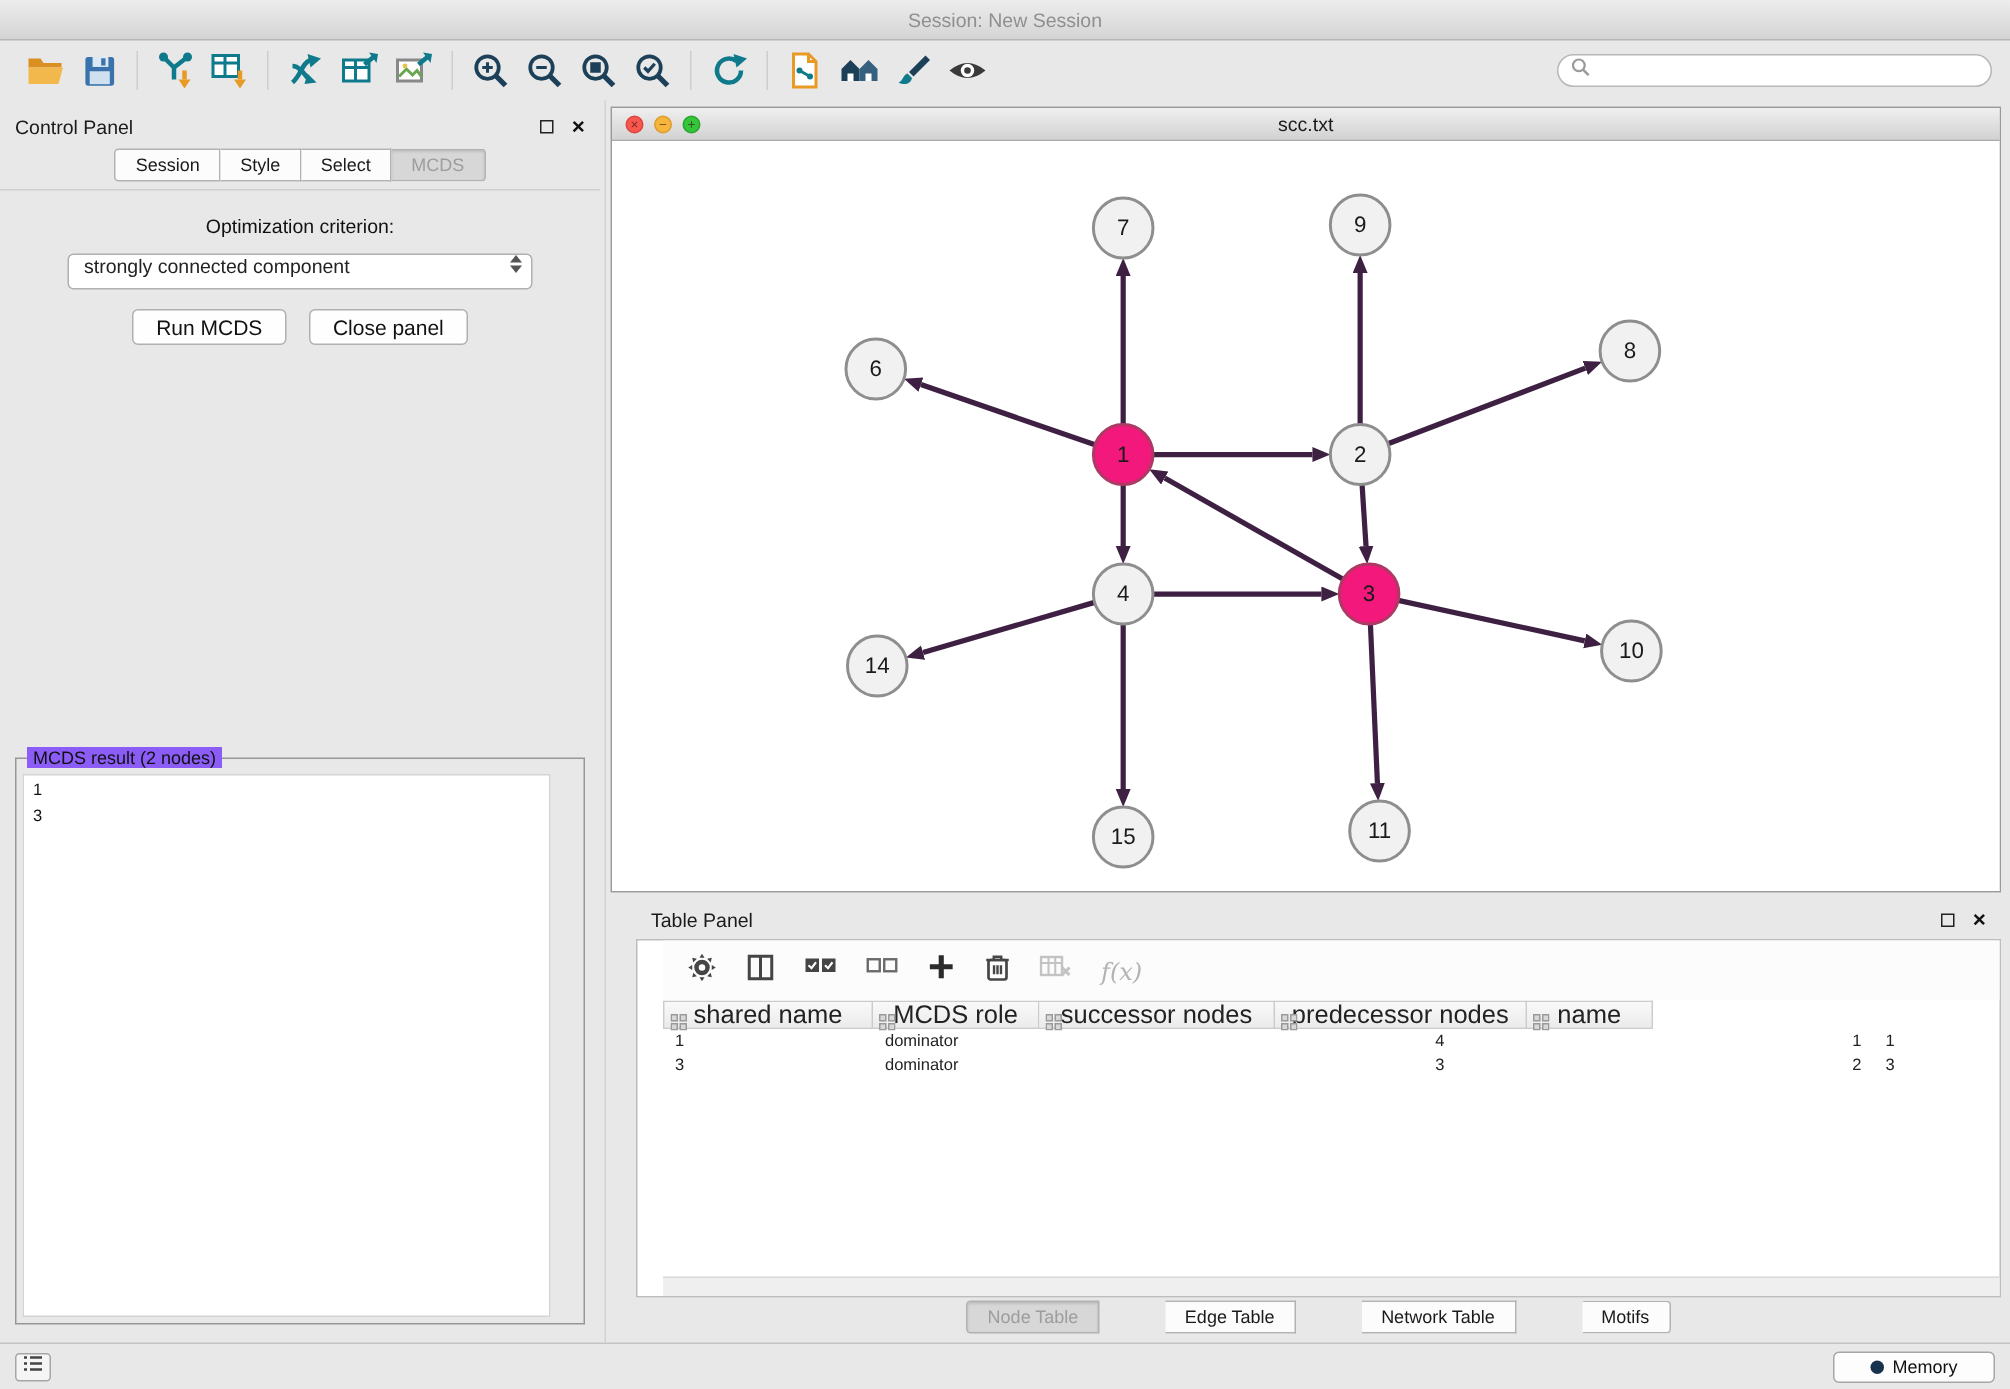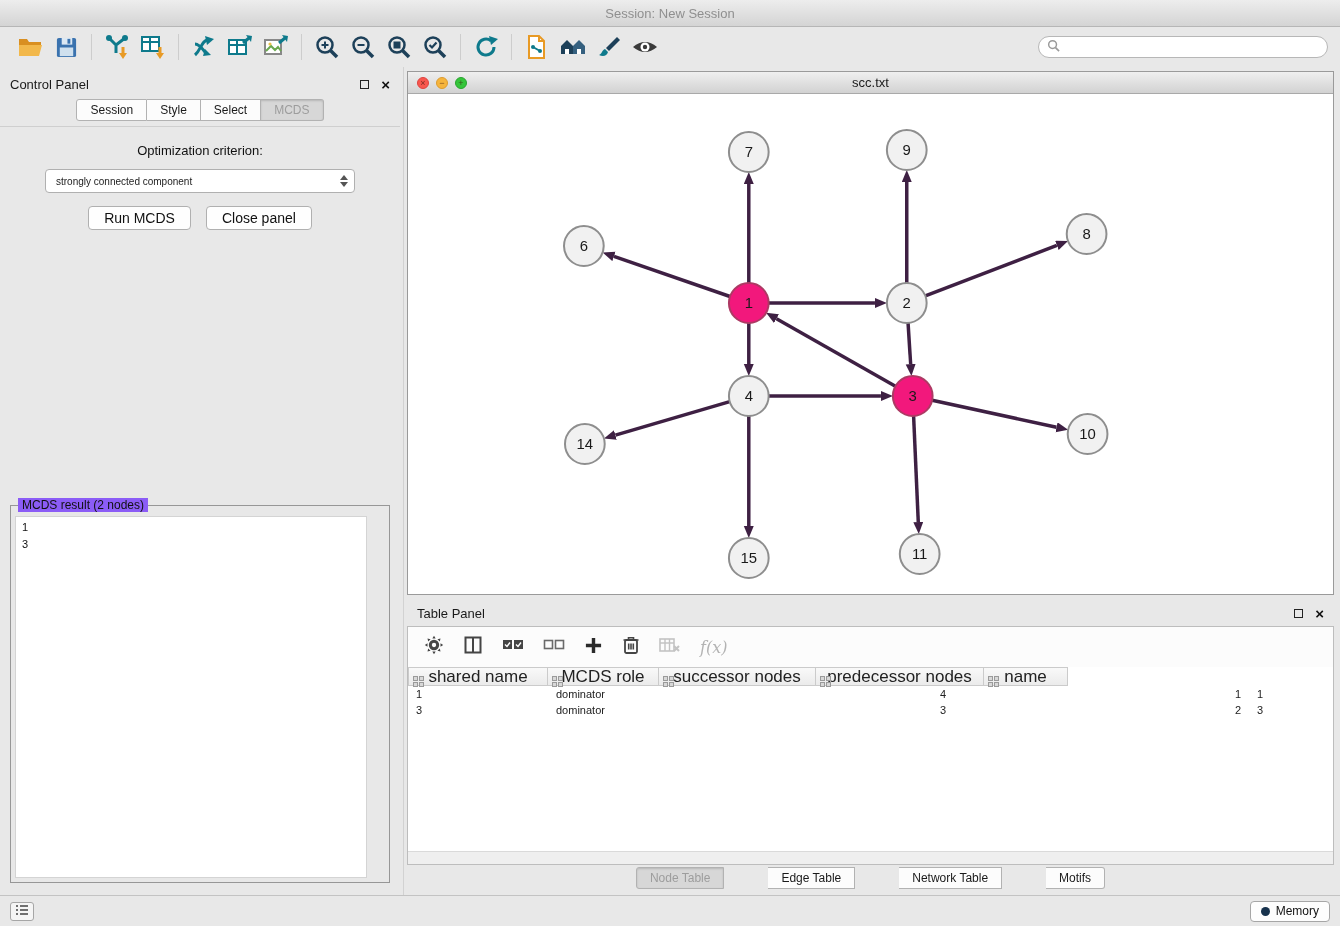--- a/index.html
+++ b/index.html
@@ -30,21 +30,21 @@
   .float-icon { width:9px; height:9px; border:1.5px solid #222; display:inline-block; }
   .close-x { font-size:15px; font-weight:bold; color:#111; line-height:1; }
   .cp-tabs { display:flex; justify-content:center; margin-top:4px; }
   .cp-tab, .tp-tab { font-size:12px; padding:3px 13px; background:#fcfcfc; border:1px solid #b2b2b2; border-left:none; color:#1a1a1a; cursor:default; }
   .cp-tab:first-child, .tp-tab:first-child { border-left:1px solid #b2b2b2; border-radius:3px 0 0 3px; }
   .cp-tab:last-child, .tp-tab:last-child { border-radius:0 3px 3px 0; }
   .cp-tab.active, .tp-tab.active { background:#d7d7d7; color:#9d9d9d; box-shadow:inset 0 1px 2px rgba(0,0,0,.15); }
   .cp-body { flex:1; margin-top:5px; border-top:1px solid #cfcfcf; display:flex; flex-direction:column; align-items:center; padding:16px 10px 12px; }
   .opt-label { font-size:13px; color:#111; margin-bottom:11px; }
   .dropdown { width:310px; height:24px; background:#fff; border:1px solid #b0b0b0; border-radius:4px;
-              display:flex; align-items:center; padding:0 6px 0 10px; font-size:10px; }
+              display:flex; align-items:flex-start; padding:0 6px 0 10px; font-size:13px; }
   .dd-arrows { margin-left:auto; display:flex; flex-direction:column; gap:2px; align-items:center; }
   .dd-arrows i { width:0; height:0; border-left:4px solid transparent; border-right:4px solid transparent; display:block; }
   .dd-up { border-bottom:5px solid #555; }
   .dd-down { border-top:5px solid #555; }
   .btn-row { margin-top:13px; display:flex; gap:15px; }
   .btn { background:#fefefe; border:1px solid #b0b0b0; border-radius:4px; font-size:14px; color:#111; padding:3px 15px; font-family:inherit; }
   .result-group { margin-top:auto; width:380px; height:378px; border:1px solid #979797; position:relative; }
   .result-legend { position:absolute; top:-8px; left:7px; background:#8b5cf6; padding:0 4px; font-size:12px; color:#111; }
   .result-text { position:absolute; left:4px; top:10px; right:22px; bottom:4px; background:#fff; border:1px solid #d4d4d4;
                  font-size:11px; line-height:17px; padding:2px 6px; white-space:pre-line; color:#111; }
@@ -63,43 +63,43 @@
                  position:relative; display:flex; align-items:center; justify-content:center; font-size:13px; color:#1a1a1a; }
   .traffic { position:absolute; left:9px; top:5px; display:flex; gap:7px; }
   .light { width:12px; height:12px; border-radius:50%; font-size:9px; line-height:11px; text-align:center; color:rgba(60,20,10,.65); }
   .light.red { background:#f8574e; border:1px solid #df4340; }
   .light.yellow { background:#f6b53d; border:1px solid #dd9c2f; }
   .light.green { background:#35c53a; border:1px solid #28a42f; }
   .nw-canvas { flex:1; position:relative; background:#fff; }
   .nw-canvas svg { position:absolute; inset:0; }
 
   
-  .table-panel { flex:1; display:flex; flex-direction:column; min-height:0; padding-bottom:4px; }
-  .tp-body { flex:1; margin-top:2px; background:#fff; border:1px solid #bdbdbd; display:flex; flex-direction:column; min-height:0; }
+  .table-panel { flex:1; display:flex; flex-direction:column; min-height:0; padding-bottom:4px;margin-left:17px; }
+  .tp-body { flex:1; margin-top:2px; background:#fff; border:1px solid #bdbdbd; display:flex; flex-direction:column; min-height:0;padding-left:17px; }
   .tp-toolbar { height:40px; flex:0 0 40px; display:flex; align-items:center; gap:19px; padding:0 16px; background:#fcfcfc; }
   .tp-toolbar .tb { display:flex; align-items:center; justify-content:center; }
   .fx { font-family:"DejaVu Serif", serif; font-style:italic; font-size:16px; color:#b3b3b3; }
   .grid-table { flex:1; overflow:hidden; font-size:11px; }
   .thead { display:flex; height:19px; }
   .th { position:relative; display:flex; align-items:center; justify-content:center; background:linear-gradient(#f9f9f9,#ebebeb);
         border:1px solid #cbcbcb; border-left:none; font-size:17px; color:#222; }
   .th:first-child { border-left:1px solid #cbcbcb; }
   .th .hicon { position:absolute; left:4px; top:4px; }
   .trow { display:flex; height:16px; align-items:center; }
   .td { padding:0 8px; overflow:hidden; white-space:nowrap; }
   .td.right { text-align:right; }
   .tp-scrollbar { height:13px; flex:0 0 13px; background:#efefef; border-top:1px solid #dadada; }
   .tp-tabs { height:26px; flex:0 0 26px; display:flex; justify-content:center; align-items:center;gap:44px; }
 
   
   .statusbar { height:31px; flex:0 0 31px; border-top:1px solid #c3c3c3; display:flex; align-items:center; padding:0 10px; }
   .status-btn { width:24px; height:19px; border:1px solid #a6a6a6; border-radius:3px; background:#f5f5f5;
                 display:flex; align-items:center; justify-content:center; }
   .memory-btn { margin-left:auto; height:21px; border:1px solid #a6a6a6; border-radius:4px; background:#fdfdfd;
-                display:flex; align-items:center; gap:6px; padding:0 10px; font-size:12px; color:#111; }
+                display:flex; align-items:center; gap:6px; padding:0 24px; font-size:12px; color:#111; }
   .mem-dot { width:9px; height:9px; border-radius:50%; background:#17324d; }
 </style>
 </head>
 <body>
 
 <div class="app">
 
   <div class="titlebar">
     <span>Session: New Session</span>
   </div>

